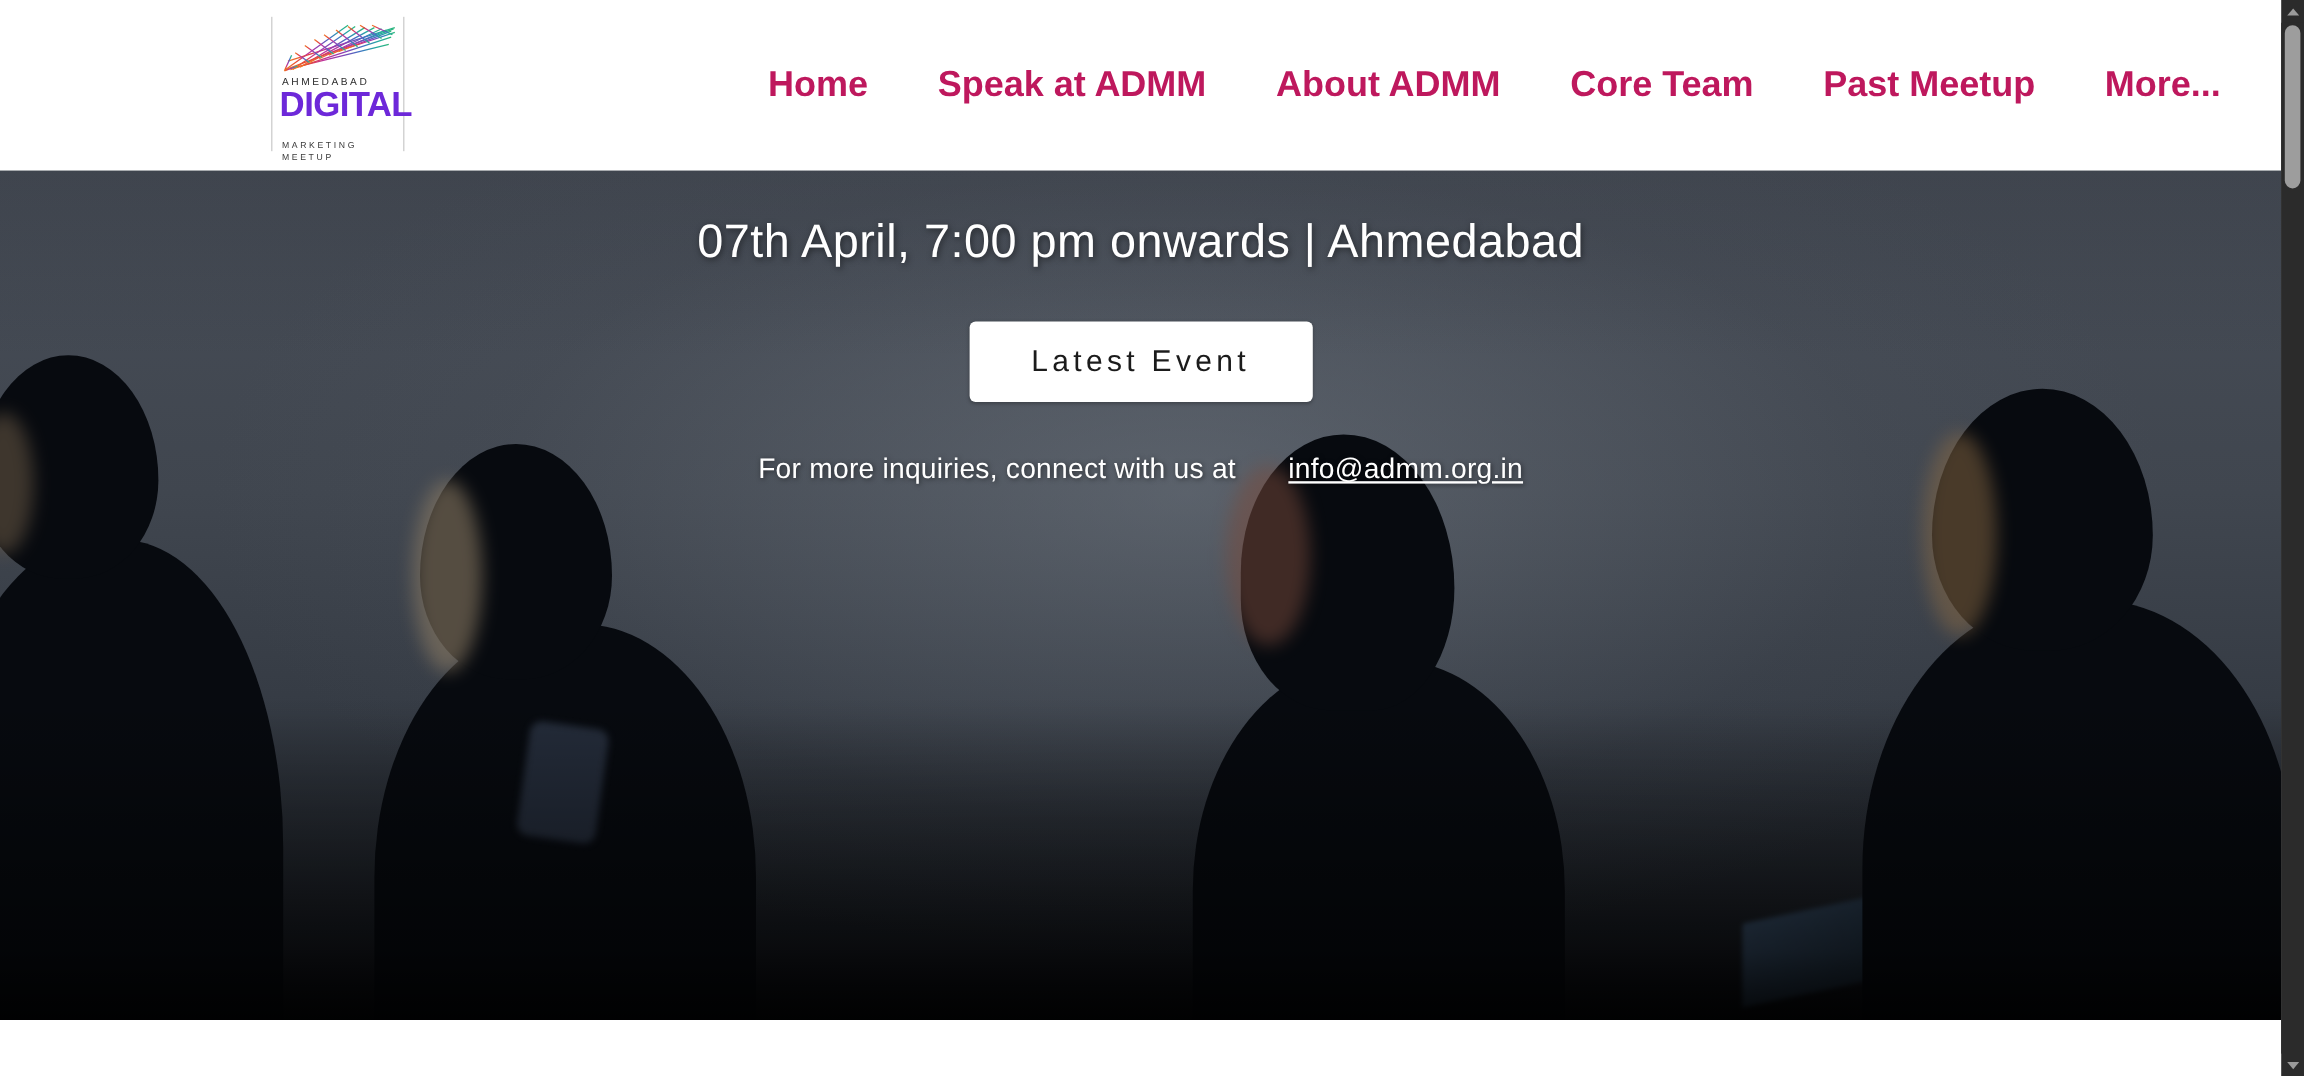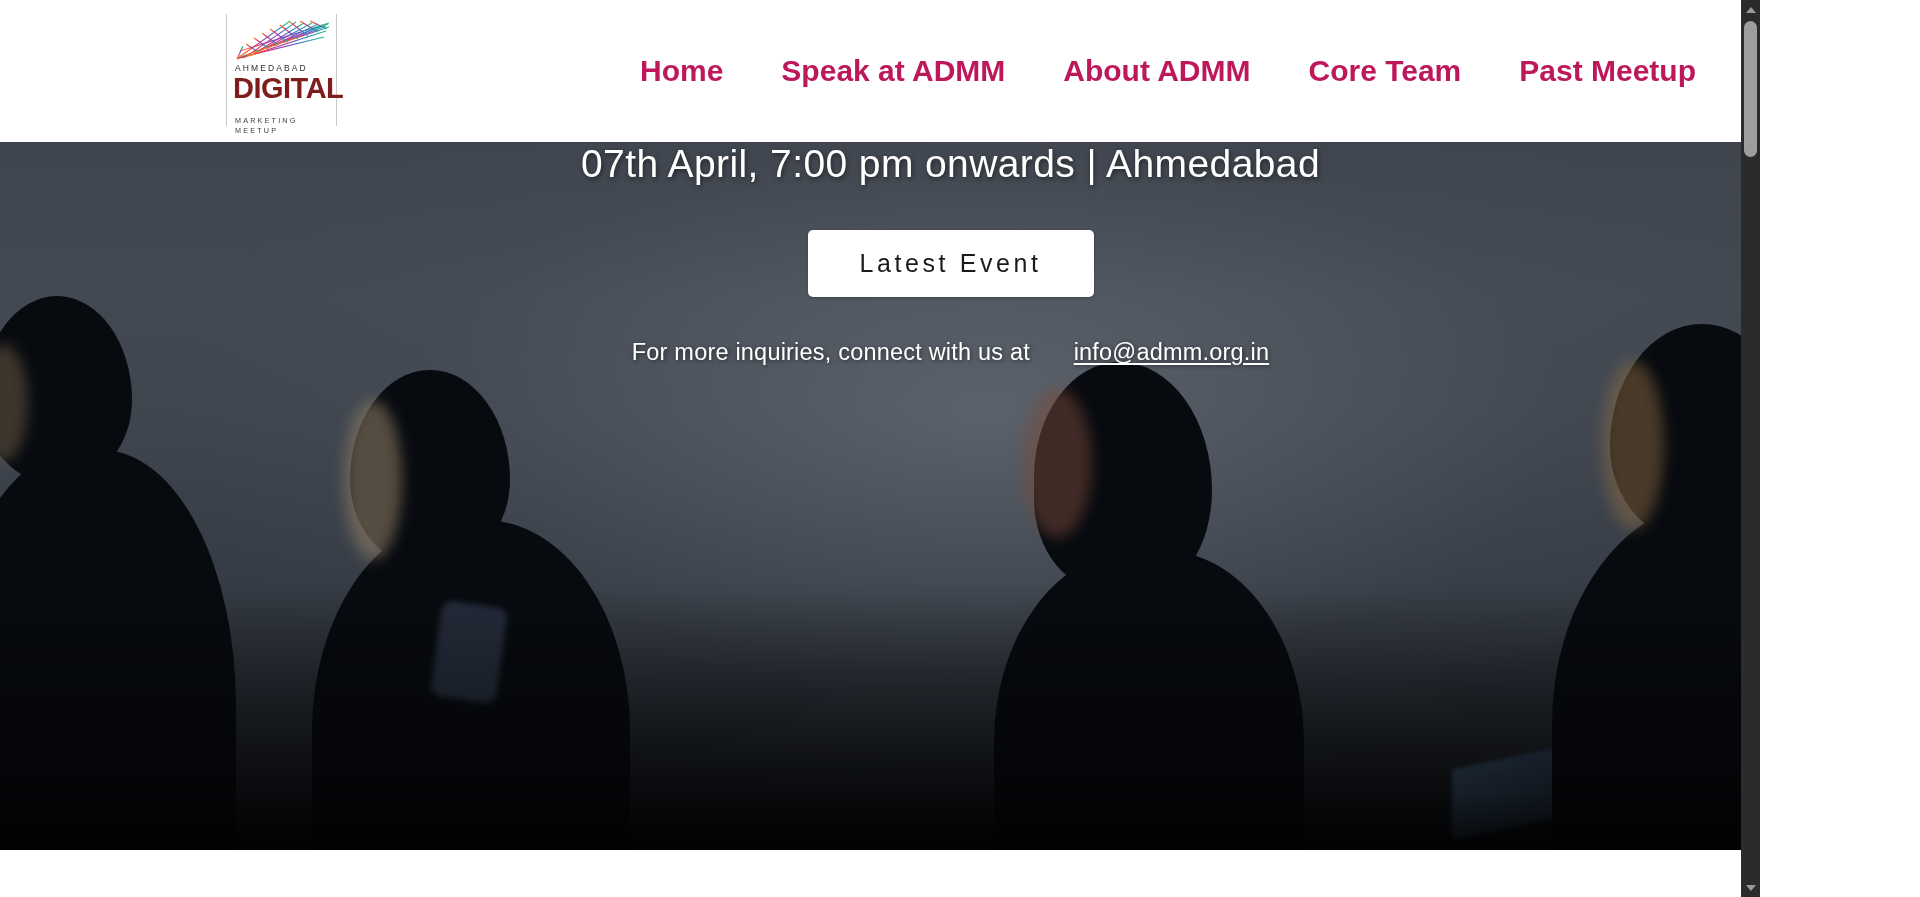--- a/index.html
+++ b/index.html
@@ -8,21 +8,21 @@
   html, body {
     width: 1920px;
     height: 897px;
     overflow: hidden;
     background: #ffffff;
     font-family: "Liberation Sans", "DejaVu Sans", sans-serif;
   }
 
   .viewport {
     position: relative;
-    width: 1760px;
+    width: 1920px;
     height: 897px;
     overflow: hidden;
     background: #ffffff;
   }
 
   .page {
     position: absolute;
     top: 0; left: 0;
     width: 1901px;
     height: 897px;
@@ -88,21 +88,21 @@
     font-weight: 400;
     line-height: 1;
     white-space: nowrap;
   }
   .logo-digital {
     position: absolute;
     left: 1px; top: 58px;
     font-size: 29px;
     font-weight: 800;
     letter-spacing: -0.5px;
-    color: #7f1d1d;
+    color: #6d28d9;
     line-height: 1;
     white-space: nowrap;
   }
   .logo-sub {
     position: absolute;
     left: 3px; top: 88px;
     font-size: 7.2px;
     letter-spacing: 2.2px;
     color: #3a3a3a;
     line-height: 1.35;
@@ -229,20 +229,21 @@
     font-size: 67px;
     font-weight: 400;
     letter-spacing: 1px;
     color: #ffffff;
     line-height: 1.05;
     text-shadow: 2px 3px 5px rgba(0,0,0,0.45);
     white-space: nowrap;
   }
 
   .hero-subtitle {
+    margin-top: 38px;
     font-size: 39px;
     font-weight: 500;
     color: #ffffff;
     letter-spacing: 0.4px;
     text-shadow: 1px 2px 5px rgba(0,0,0,0.5);
     white-space: nowrap;
   }
 
   .cta-wrap { margin-top: 44px; }
   .cta-button {

